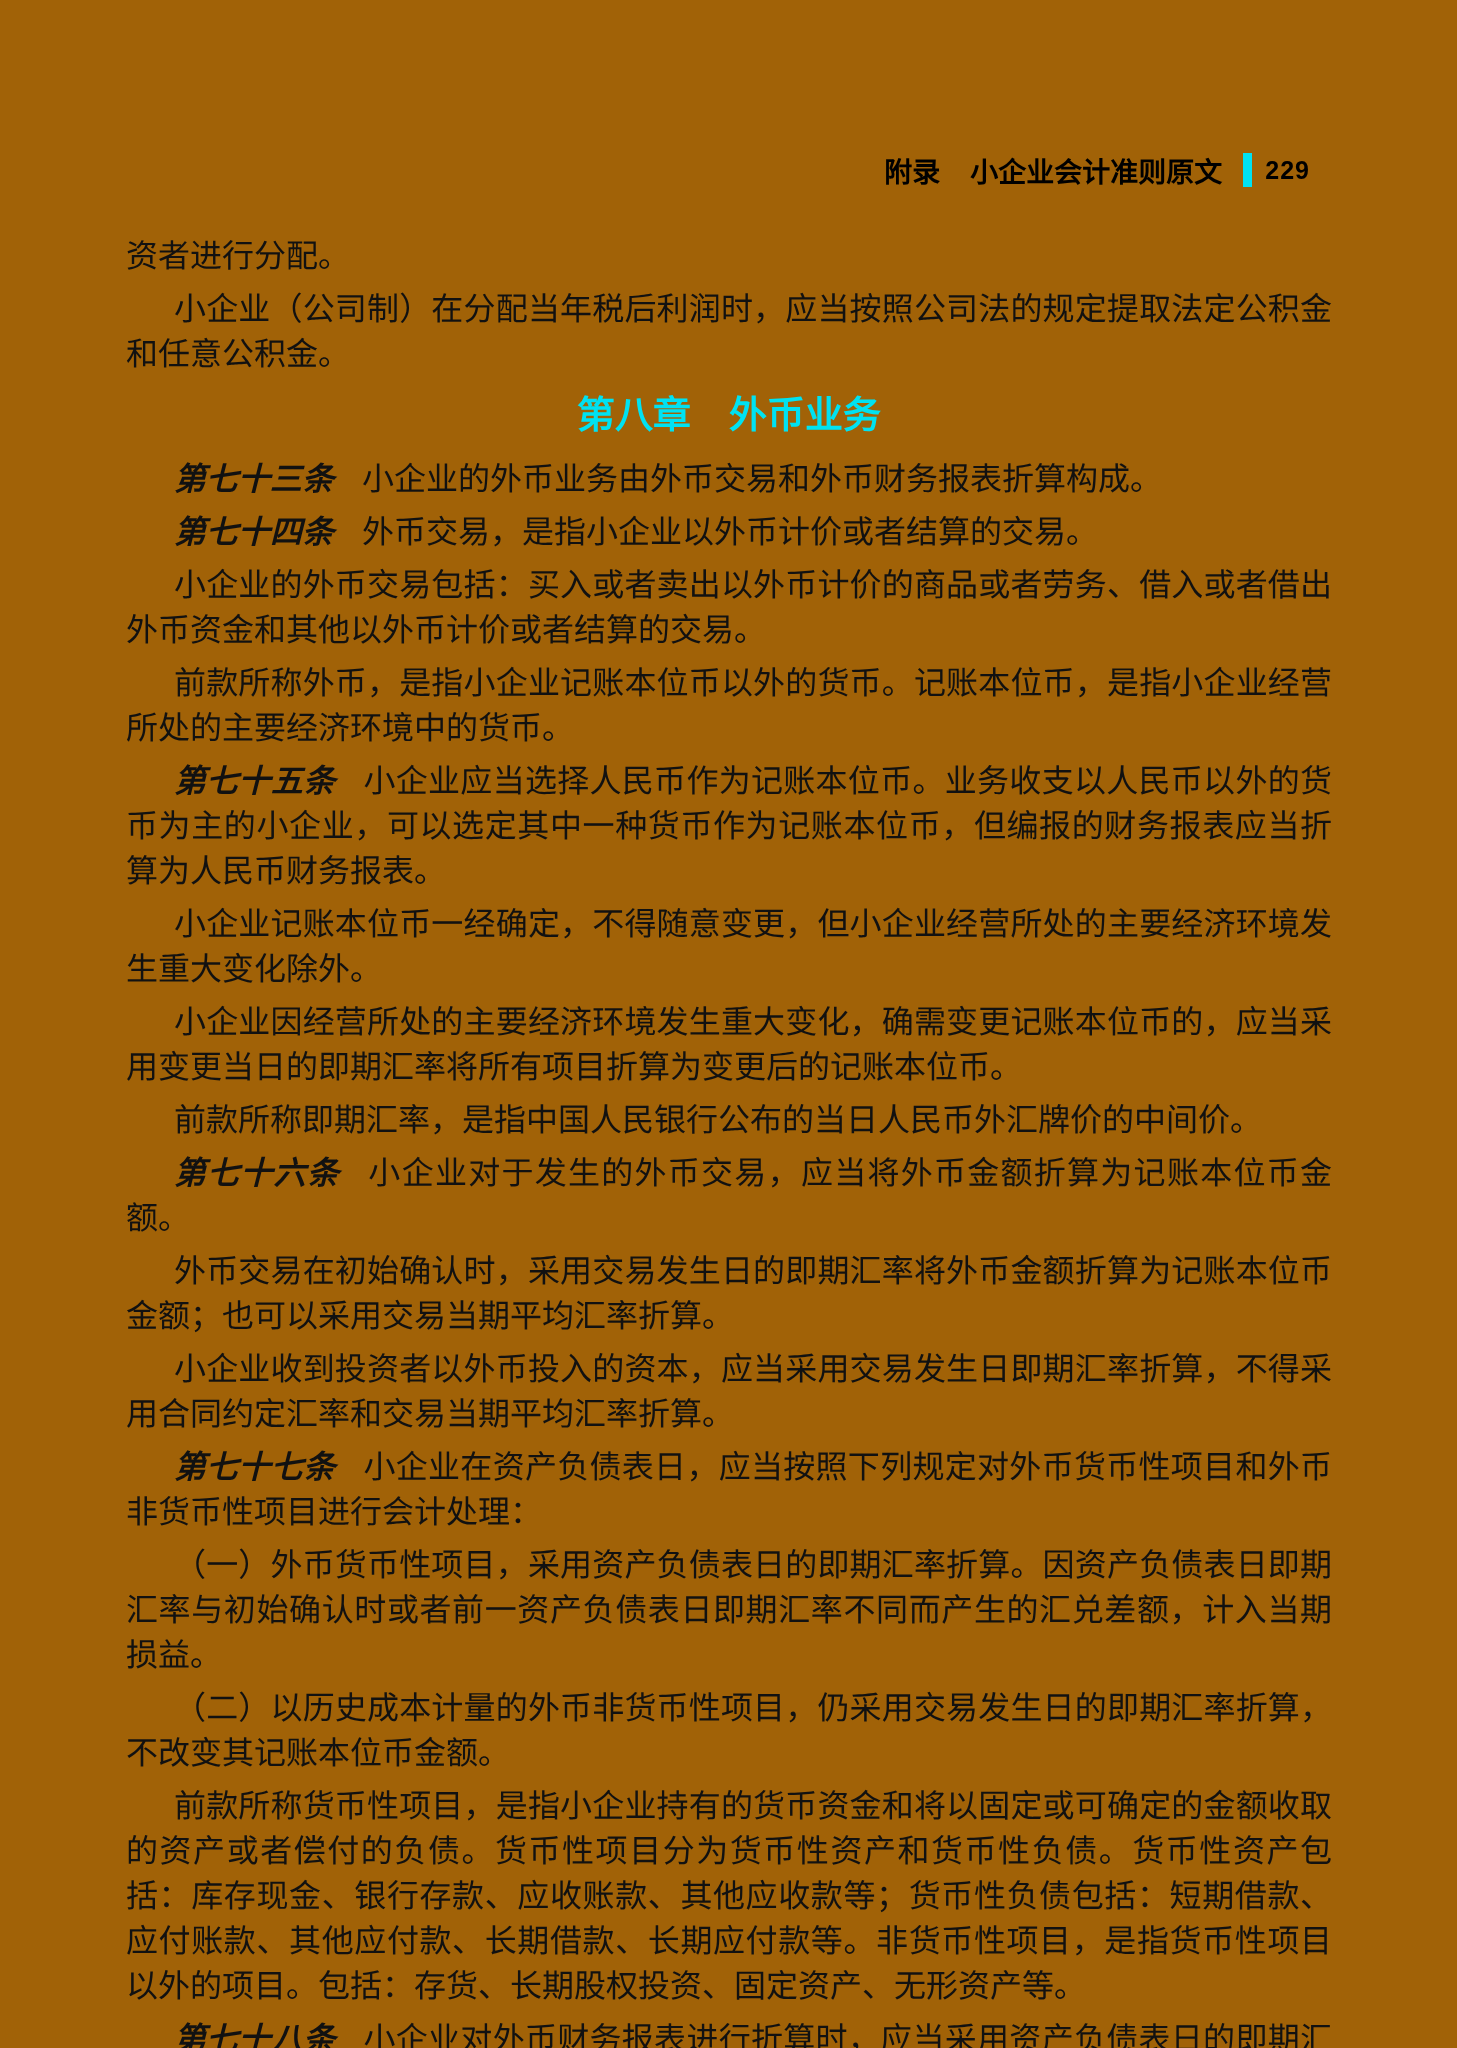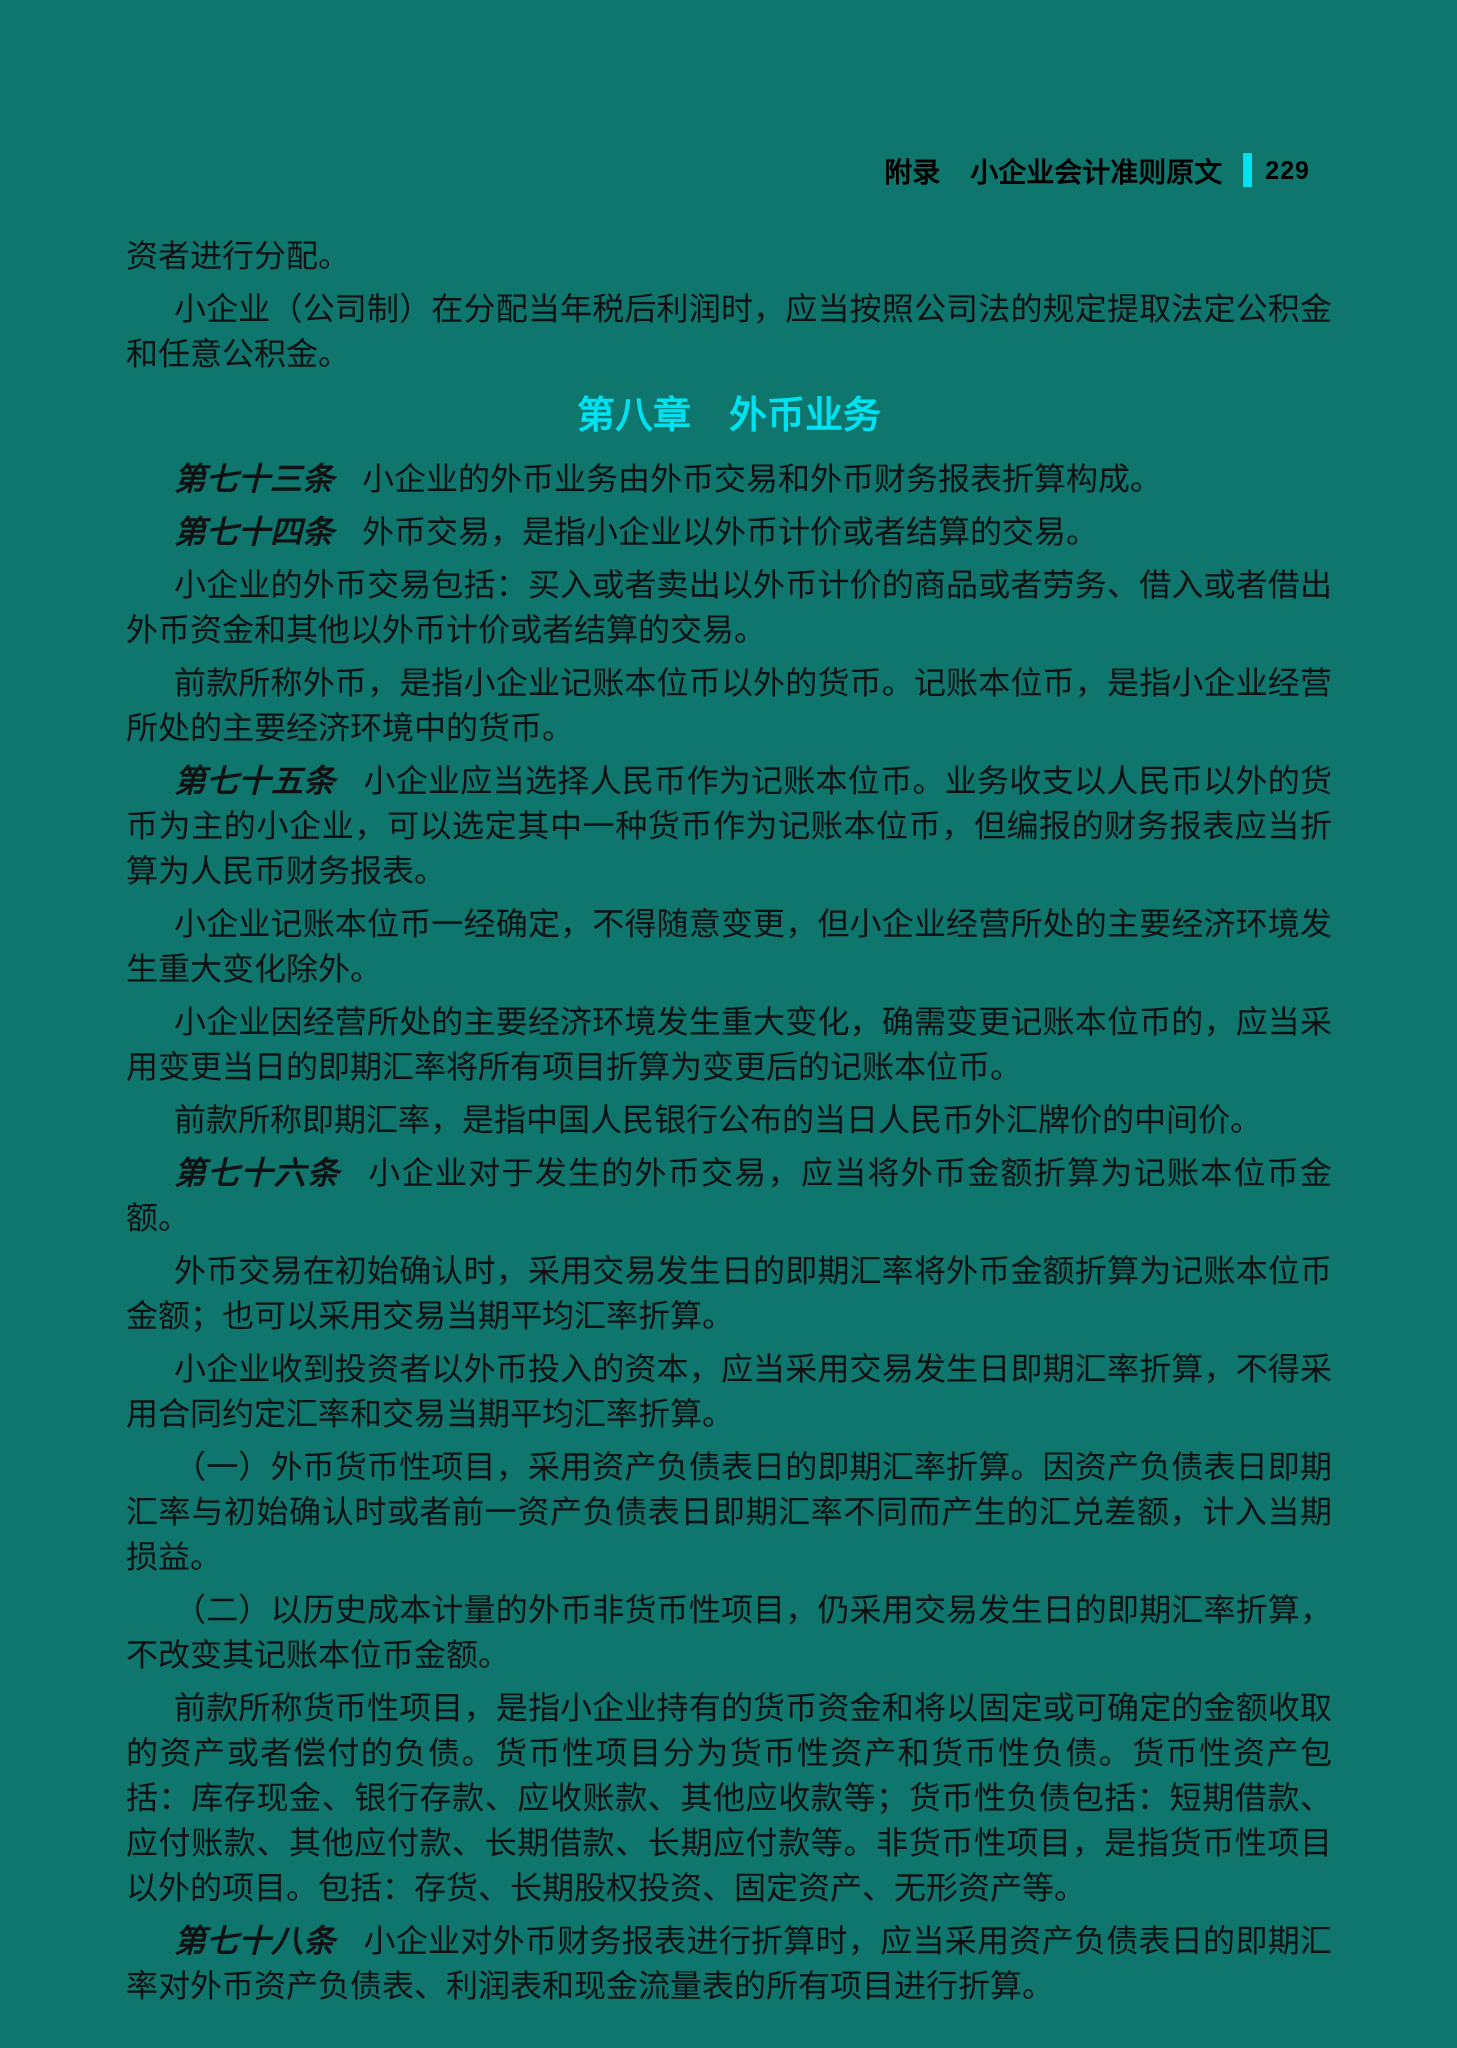--- a/index.html
+++ b/index.html
@@ -4,21 +4,21 @@
 <style>
   html, body {
     margin: 0;
     padding: 0;
     background: #ffffff;
   }
   .page {
     position: relative;
     width: 1457px;
     height: 2048px;
-    background: #0f766e;
+    background: #a16207;
     overflow: hidden;
     font-family: "Liberation Serif", "DejaVu Serif", serif;
   }
   
   .running-header {
     position: absolute;
     top: 150px;
     right: 147px;
     display: flex;
     align-items: center;
@@ -92,20 +92,21 @@
         <p class="para"><span class="lead">第七十四条</span>外币交易，是指小企业以外币计价或者结算的交易。</p>
         <p class="para">小企业的外币交易包括：买入或者卖出以外币计价的商品或者劳务、借入或者借出外币资金和其他以外币计价或者结算的交易。</p>
         <p class="para">前款所称外币，是指小企业记账本位币以外的货币。记账本位币，是指小企业经营所处的主要经济环境中的货币。</p>
         <p class="para"><span class="lead">第七十五条</span>小企业应当选择人民币作为记账本位币。业务收支以人民币以外的货币为主的小企业，可以选定其中一种货币作为记账本位币，但编报的财务报表应当折算为人民币财务报表。</p>
         <p class="para">小企业记账本位币一经确定，不得随意变更，但小企业经营所处的主要经济环境发生重大变化除外。</p>
         <p class="para">小企业因经营所处的主要经济环境发生重大变化，确需变更记账本位币的，应当采用变更当日的即期汇率将所有项目折算为变更后的记账本位币。</p>
         <p class="para">前款所称即期汇率，是指中国人民银行公布的当日人民币外汇牌价的中间价。</p>
         <p class="para"><span class="lead">第七十六条</span>小企业对于发生的外币交易，应当将外币金额折算为记账本位币金额。</p>
         <p class="para">外币交易在初始确认时，采用交易发生日的即期汇率将外币金额折算为记账本位币金额；也可以采用交易当期平均汇率折算。</p>
         <p class="para">小企业收到投资者以外币投入的资本，应当采用交易发生日即期汇率折算，不得采用合同约定汇率和交易当期平均汇率折算。</p>
+        <p class="para"><span class="lead">第七十七条</span>小企业在资产负债表日，应当按照下列规定对外币货币性项目和外币非货币性项目进行会计处理：</p>
         <p class="para">（一）外币货币性项目，采用资产负债表日的即期汇率折算。因资产负债表日即期汇率与初始确认时或者前一资产负债表日即期汇率不同而产生的汇兑差额，计入当期损益。</p>
         <p class="para">（二）以历史成本计量的外币非货币性项目，仍采用交易发生日的即期汇率折算，不改变其记账本位币金额。</p>
         <p class="para">前款所称货币性项目，是指小企业持有的货币资金和将以固定或可确定的金额收取的资产或者偿付的负债。货币性项目分为货币性资产和货币性负债。货币性资产包括：库存现金、银行存款、应收账款、其他应收款等；货币性负债包括：短期借款、应付账款、其他应付款、长期借款、长期应付款等。非货币性项目，是指货币性项目以外的项目。包括：存货、长期股权投资、固定资产、无形资产等。</p>
         <p class="para"><span class="lead">第七十八条</span>小企业对外币财务报表进行折算时，应当采用资产负债表日的即期汇率对外币资产负债表、利润表和现金流量表的所有项目进行折算。</p>
       </div>
   </div>
 
 </div>
 
 </body></html>

